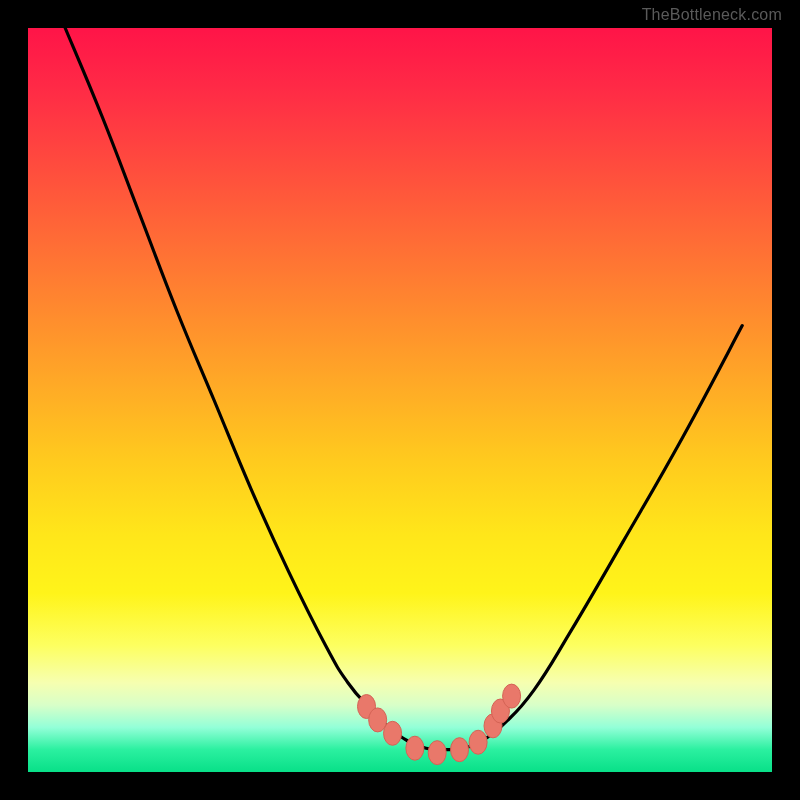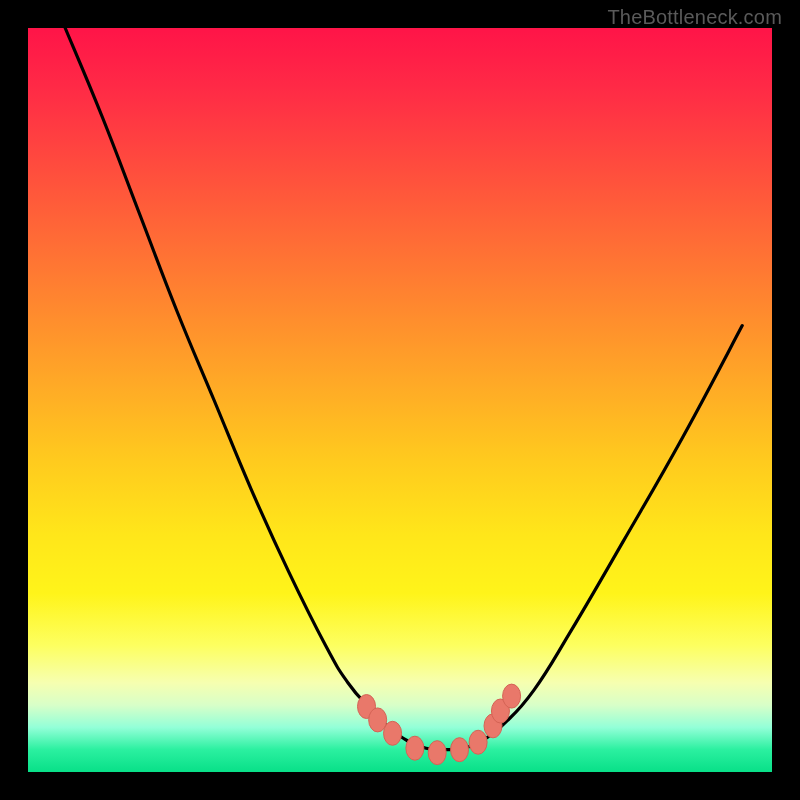--- a/index.html
+++ b/index.html
@@ -40,21 +40,21 @@
       #93ffd8 94%,
       #2bf0a0 97%,
       #08e088 100%
     );
   }
   .watermark {
     position: absolute;
     top: 6px;
     right: 18px;
     color: #5a5a5a;
-    font-size: 20px;
+    font-size: 16px;
     font-weight: 500;
     letter-spacing: 0.2px;
     user-select: none;
   }
   svg.curve {
     position: absolute;
     left: 0;
     top: 0;
     width: 744px;
     height: 744px;

